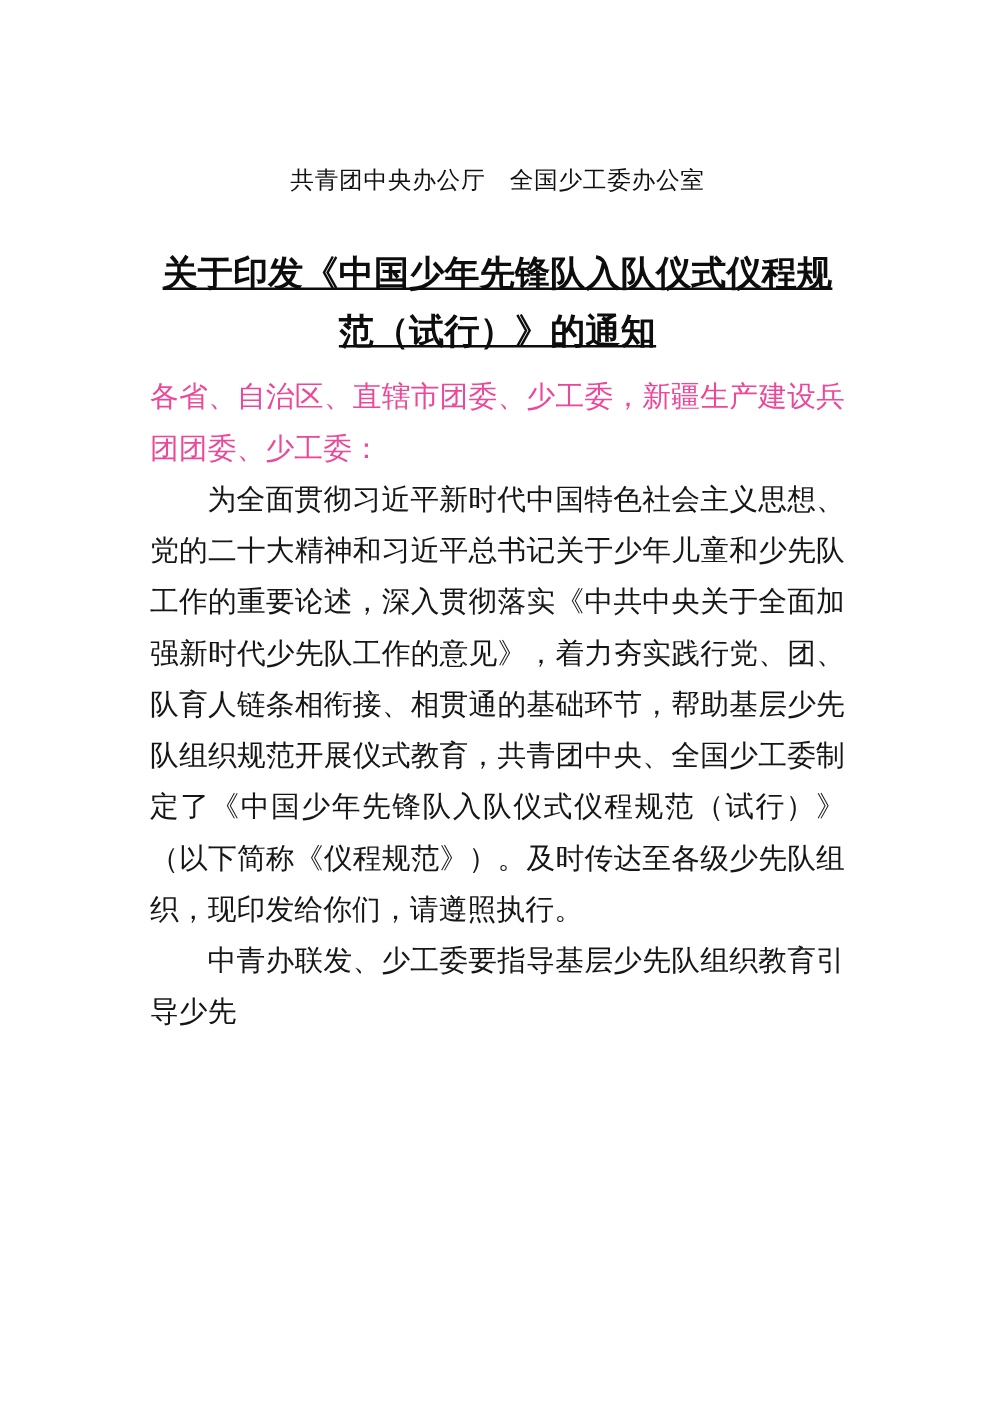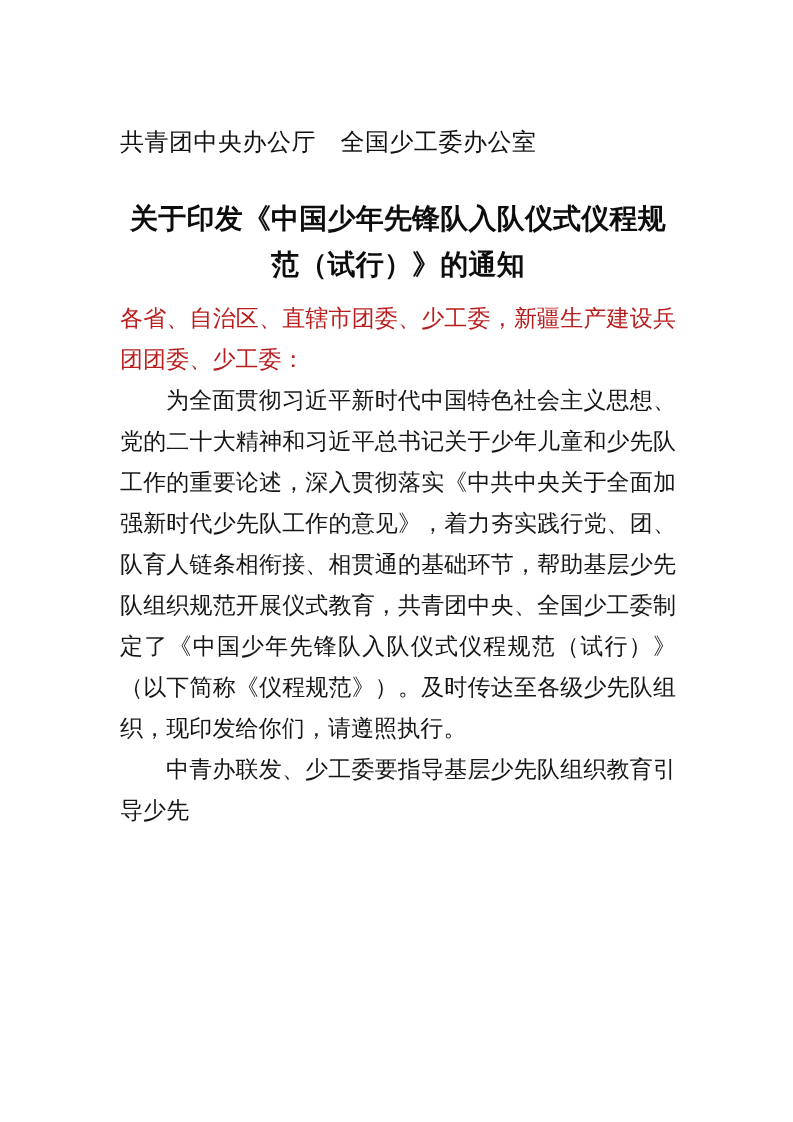--- a/index.html
+++ b/index.html
@@ -25,41 +25,41 @@
     left: 120px;
     top: 0;
     width: 556px;
   }
 
   
 
   .title-org {
     margin: 0;
     padding: 0;
-    text-align: left;
-    font-size: 24px;
+    text-align: center;
+    font-size: 19px;
     line-height: 44px;
     font-weight: 400;
     letter-spacing: 0.5px;
     color: #111111;
     white-space: pre;
-    font-family: Liberation Mono, monospace;
   }
 
   .title-spacer-top { height: 122px; }
 
   .title-main {
     margin: 0;
     padding: 0;
     text-align: center;
     font-size: 28px;
     line-height: 46px;
     font-weight: 600;
     letter-spacing: 0.2px;
     color: #0d0d0d;
+    text-decoration: underline;
   }
 
   .title-gap { height: 30px; }
 
   
 
   .doc-number {
     margin: 0;
     padding: 0;
     text-align: center;
@@ -75,21 +75,21 @@
   
 
   .recipient {
     margin: 0;
     padding: 0;
     font-size: 23px;
     line-height: 41px;
     text-align: justify;
     text-align-last: left;
     letter-spacing: 0.1px;
-    color: #b91c1c;
+    color: #ec4899;
   }
 
   .para {
     margin: 0;
     padding: 0;
     font-size: 23px;
     line-height: 41px;
     text-indent: 2em;
     text-align: justify;
     text-align-last: left;

